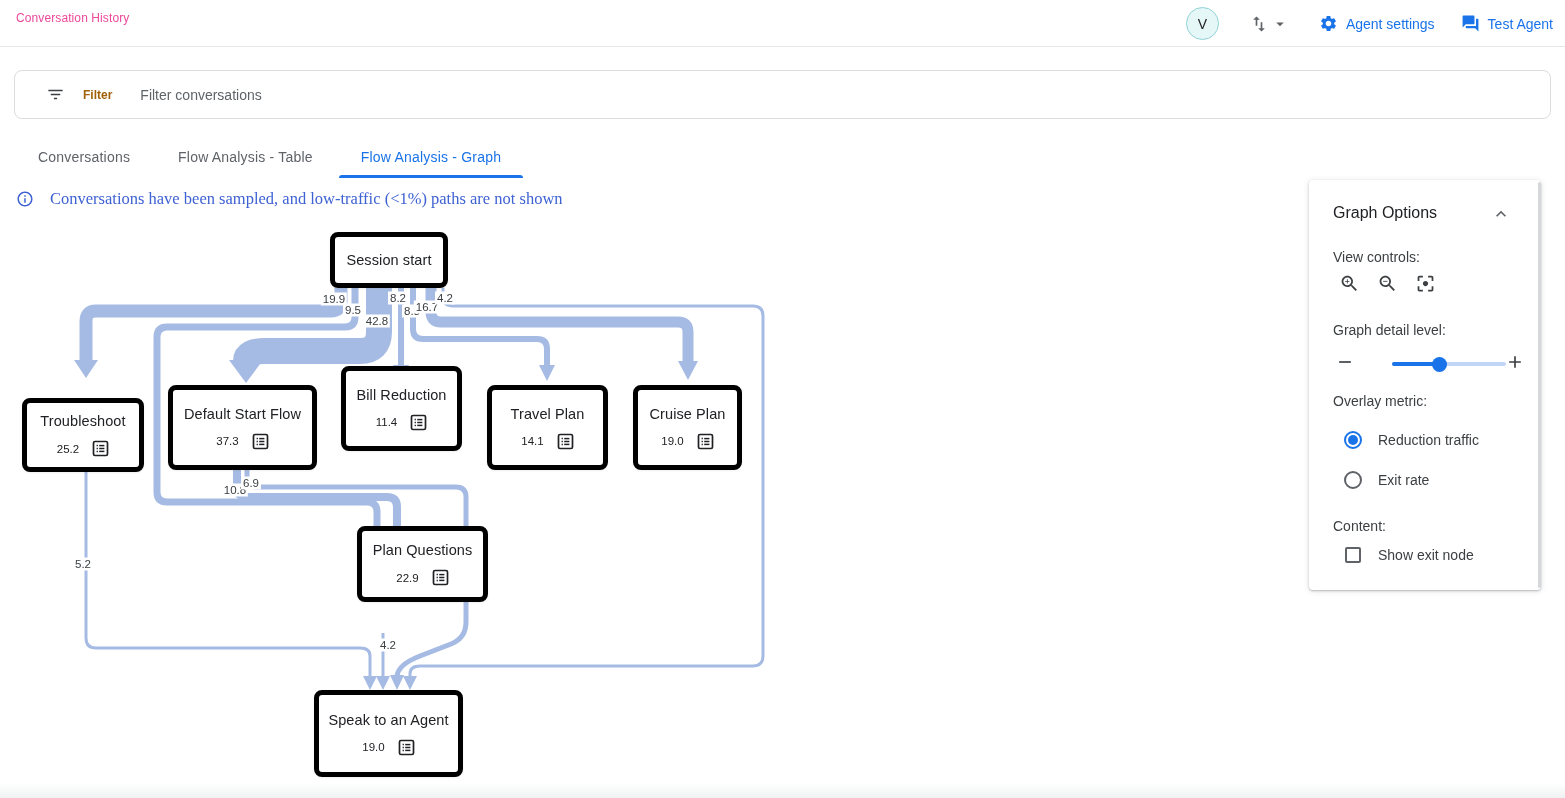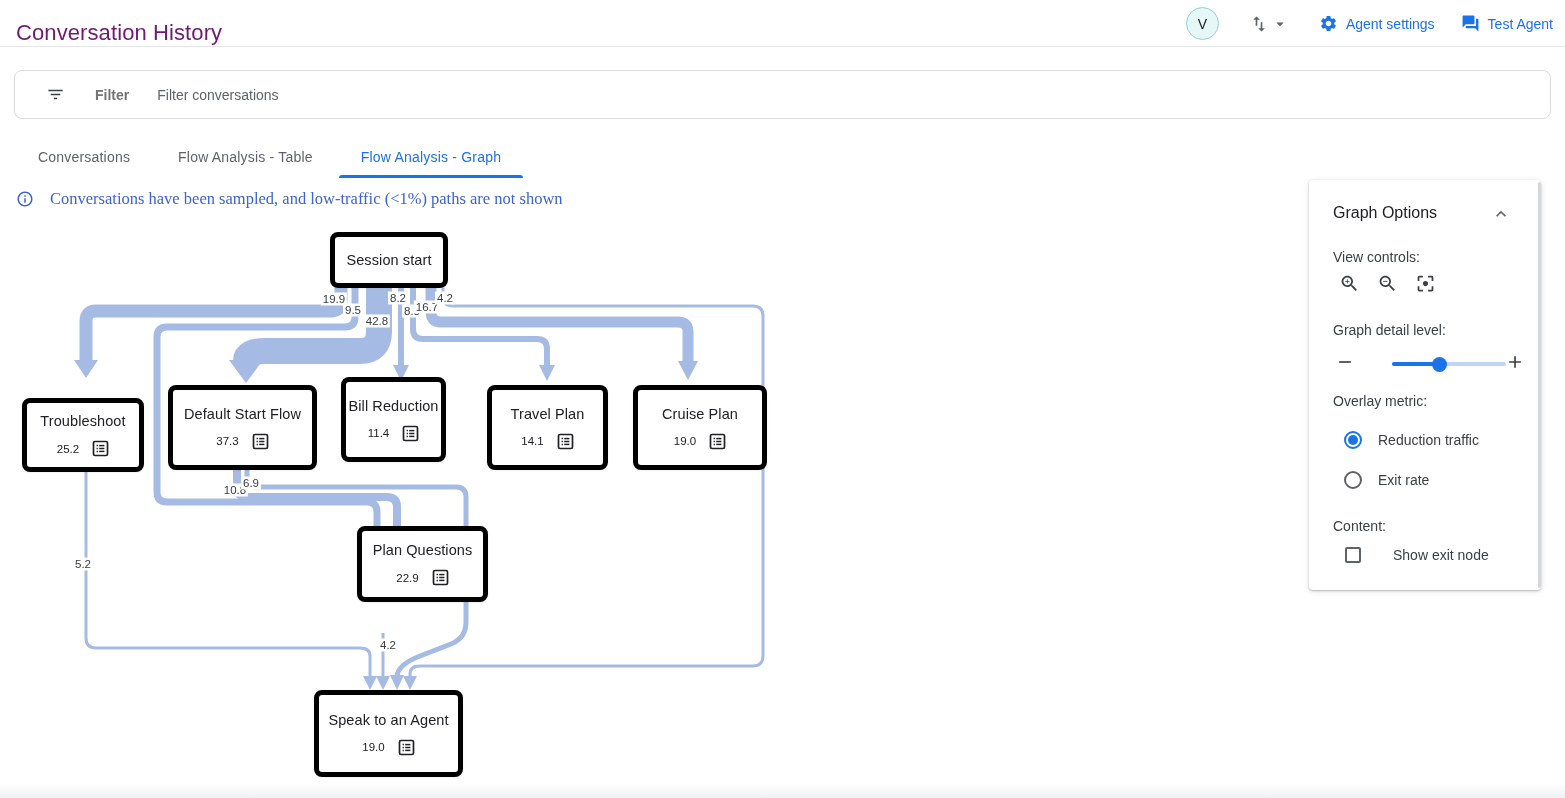--- a/index.html
+++ b/index.html
@@ -2,31 +2,31 @@
 <html><head>
 <meta charset="utf-8">
 <style>
   * { box-sizing: border-box; margin: 0; padding: 0; }
   html,body { width:1565px; height:798px; overflow:hidden; }
   body { font-family:"Liberation Sans", sans-serif; background:#fff; color:#202124; }
   .page { position:relative; width:1565px; height:798px; background:#fff; }
 
   
   .topbar { position:absolute; left:0; top:0; width:1565px; height:47px; background:#fff; border-bottom:1px solid #e4e6e8; display:flex; align-items:center; }
-  .page-title { position:absolute; left:16px; top:20px; font-size:22px; font-weight:500; letter-spacing:.1px; color:#701a75; }
+  .page-title { position:absolute; left:16px; top:11px; font-size:12px; font-weight:500; letter-spacing:.1px; color:#ec4899; }
   .topbar-right { position:absolute; right:12px; top:0; height:47px; display:flex; align-items:center; gap:26px; }
   .avatar { width:33px; height:33px; border-radius:50%; background:#e6f7f8; border:1px solid #8fd2d6; color:#202124; font-size:14px; display:flex; align-items:center; justify-content:center; cursor:pointer; }
   .sortbtn { display:flex; align-items:center; gap:2px; color:#5f6368; cursor:pointer; padding:4px; }
   .hdr-link { display:flex; align-items:center; gap:8px; color:#1a73e8; font-size:14px; font-weight:500; cursor:pointer; }
   .hdr-link svg { flex:0 0 auto; }
 
   
   .filter-bar { position:absolute; left:14px; top:70px; width:1537px; height:49px; border:1px solid #dadce0; border-radius:8px; display:flex; align-items:center; background:#fff; }
   .filter-icon { margin-left:31px; color:#3c4043; display:flex; }
-  .filter-label { margin-left:30px; font-size:14px; font-weight:700; color:#737373; }
+  .filter-label { margin-left:18px; font-size:12px; font-weight:700; color:#a16207; }
   .filter-input { margin-left:28px; font-size:14px; color:#5f6368; flex:1; }
 
   
   .tabs { position:absolute; left:14px; top:136px; height:42px; display:flex; }
   .tab { position:relative; padding:0 24px; height:42px; display:flex; align-items:center; font-size:14px; letter-spacing:.2px; color:#5f6368; font-weight:500; cursor:pointer; }
   .tab.active { color:#1a73e8; }
   .tab.active::after { content:""; position:absolute; left:2px; right:2px; bottom:0; height:3px; background:#1a73e8; border-radius:3px 3px 0 0; }
 
   
   .notice { position:absolute; left:16px; top:189px; display:flex; align-items:center; gap:16px; color:#3e62d2; }
@@ -35,23 +35,23 @@
   
   svg.edges { position:absolute; left:0; top:0; width:1565px; height:798px; pointer-events:none; }
   .gnode { position:absolute; background:#fff; border:5px solid #000000; border-radius:8px; box-shadow:0 1px 2px rgba(60,64,67,.08); display:flex; flex-direction:column; align-items:center; justify-content:center; gap:11px; cursor:pointer; }
   .gnode-title { font-size:14.5px; color:#202124; letter-spacing:.1px; }
   .gnode-meta { display:flex; align-items:center; gap:13px; }
   .gnode-value { font-size:11.5px; color:#202124; }
   .list-icon { display:flex; cursor:pointer; }
   .n-session { left:330px; top:232px; width:118px; height:56px; }
   .n-troubleshoot { left:22px;  top:398px; width:122px; height:74px; }
   .n-dsf        { left:168px; top:385px; width:149px; height:85px; }
-  .n-bill       { left:341px; top:377px; width:105px; height:85px; }
+  .n-bill       { left:341px; top:366px; width:121px; height:85px; }
   .n-travel     { left:487px; top:385px; width:121px; height:85px; }
-  .n-cruise     { left:633px; top:385px; width:134px; height:85px; }
+  .n-cruise     { left:633px; top:385px; width:109px; height:85px; }
   .n-planq      { left:323px; top:526px; width:131px; height:76px;margin-left:34px; }
   .n-speak      { left:314px; top:690px; width:149px; height:87px; }
   .edge-label { position:absolute; transform:translate(-50%,-50%); background:#fff; padding:0 2px; font-size:11.5px; line-height:13px; color:#3c4043; white-space:nowrap; }
 
   
   .panel { position:absolute; left:1309px; top:180px; width:232px; height:410px; background:#fff; border-radius:4px; box-shadow:0 1px 2px rgba(60,64,67,.3), 0 1px 6px rgba(60,64,67,.15); }
   .panel-scrollbar { position:absolute; right:0px; top:2px; width:3px; height:406px; background:#d5d7da; border-radius:2px; }
   .panel-title { position:absolute; left:24px; top:24px; font-size:16px; color:#202124; }
   .panel-collapse { position:absolute; right:30px; top:24px; color:#5f6368; cursor:pointer; display:flex; }
   .panel-label { position:absolute; left:24px; font-size:14px; color:#3c4043; }
@@ -62,21 +62,21 @@
   .slider-minus { left:2px; }
   .slider-plus { left:172px; }
   .slider-track { position:absolute; left:59px; top:10px; width:114px; height:4px; border-radius:2px; background:#c3d5f7; cursor:pointer; }
   .slider-fill { position:absolute; left:0; top:0; height:4px; border-radius:2px; background:#1a73e8; }
   .slider-thumb { position:absolute; top:-5px; width:15px; height:15px; border-radius:50%; background:#1a73e8; cursor:pointer; }
   .radio-row { position:absolute; left:35px; display:flex; align-items:center; gap:16px; cursor:pointer; }
   .radio { width:18px; height:18px; border-radius:50%; border:2px solid #5f6368; position:relative; flex:0 0 auto; }
   .radio.checked { border-color:#1a73e8; }
   .radio.checked::after { content:""; position:absolute; left:2px; top:2px; width:10px; height:10px; border-radius:50%; background:#1a73e8; }
   .radio-label { font-size:14px; color:#3c4043; }
-  .check-row { position:absolute; left:36px; display:flex; align-items:center; gap:32px; cursor:pointer; }
+  .check-row { position:absolute; left:36px; display:flex; align-items:center; gap:17px; cursor:pointer; }
   .checkbox { width:16px; height:16px; border:2px solid #5f6368; border-radius:2px; background:#fff; flex:0 0 auto; }
 
   .bottom-strip { position:absolute; left:0; top:783px; width:1565px; height:15px; background:linear-gradient(#ffffff,#f0f1f2); }
 </style>
 </head>
 <body>
 
 <div class="page">
 
   <div class="topbar">

